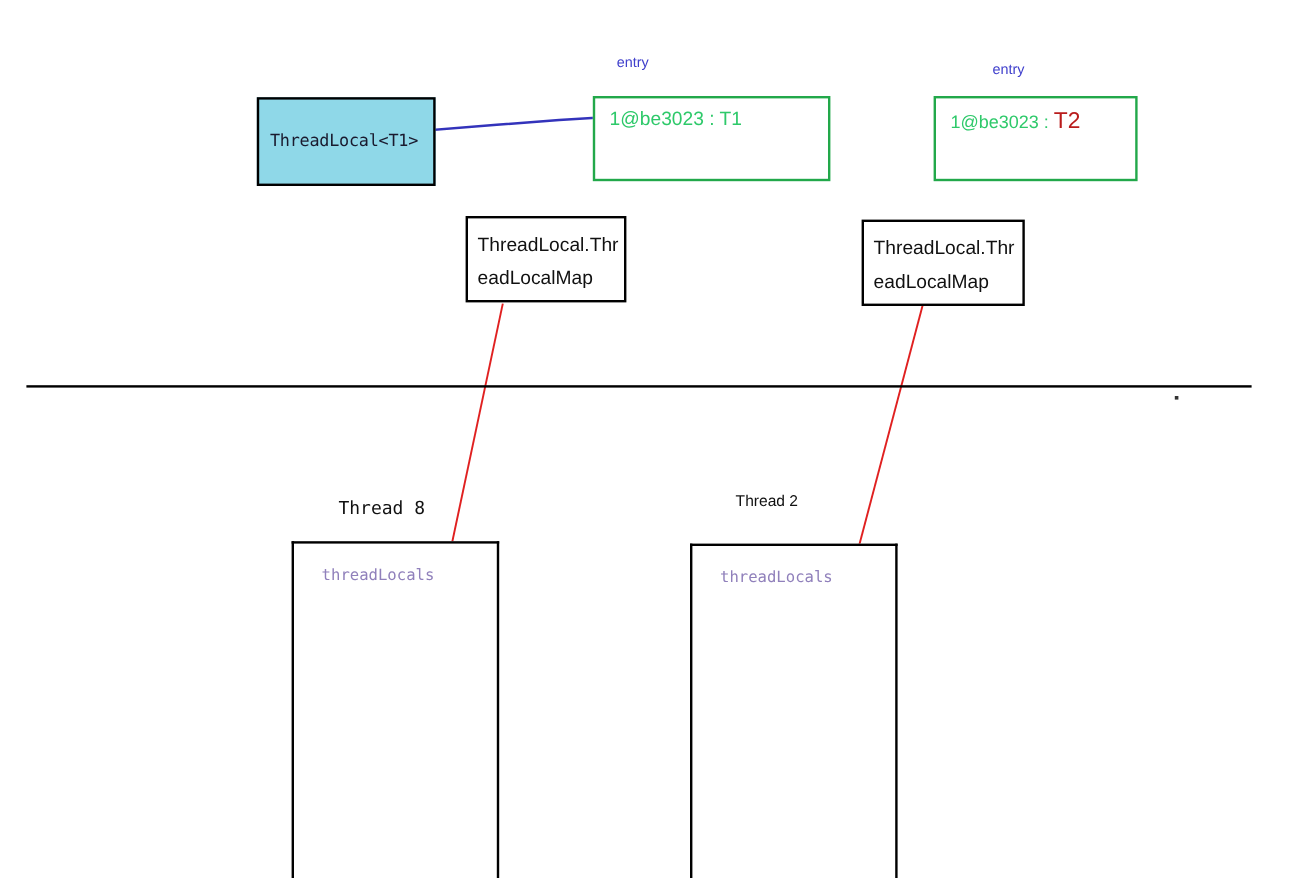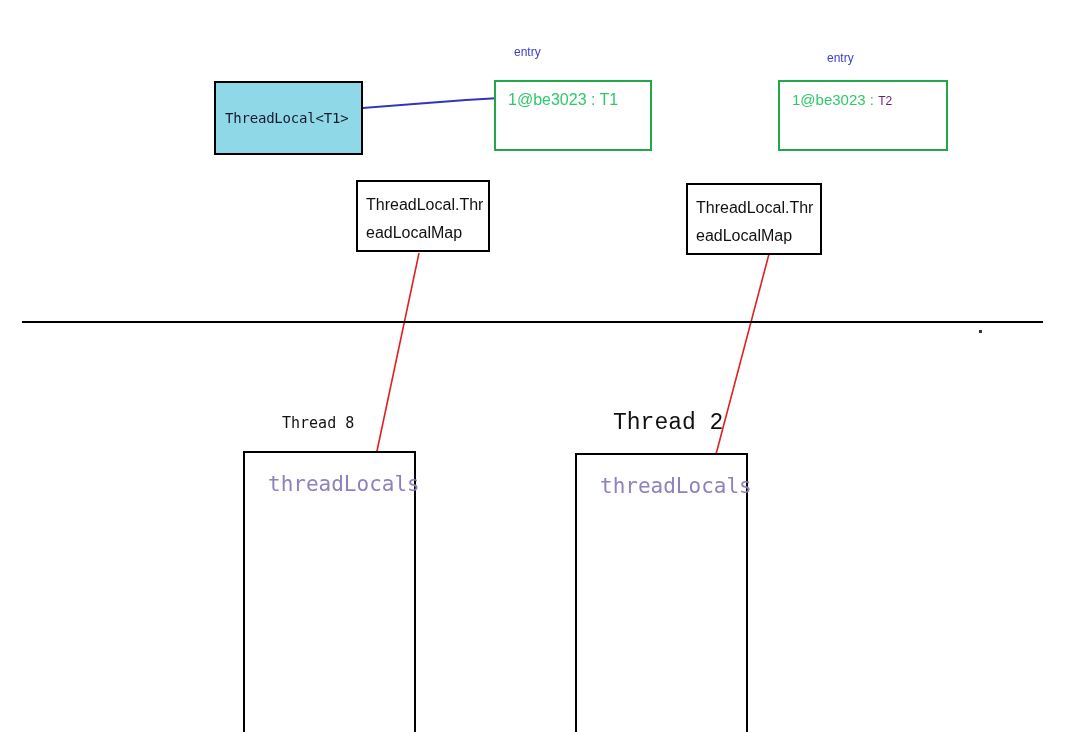--- a/index.html
+++ b/index.html
@@ -52,49 +52,50 @@
     letter-spacing: -0.2px;
     white-space: nowrap;
   }
 
   
   .node-entry {
     border: 2px solid #22a84a;
     background: #ffffff;
     padding: 9px 0 0 12px;
   }
-  .node-entry-1 { left: 494px; top: 80px; width: 158px; height: 71px; }
+  .node-entry-1 { left: 494px; top: 80px; width: 198px; height: 71px; }
   .node-entry-2 { left: 778px; top: 80px; width: 170px; height: 71px; }
   .entry-text {
     font-family: "Liberation Sans", sans-serif;
     font-size: 16px;
     color: #2ec96a;
     white-space: nowrap;
   }
   .entry-text .sep { color: #2ec96a; }
   .entry-text .val { color: #2ec96a; }
   .entry-text-2 { font-size: 15px; }
-  .entry-text-2 .val { color: #701a75; font-size: 12px; }
+  .entry-text-2 .val { color: #b91c1c; font-size: 19px; }
 
   
   .entry-caption {
     position: absolute;
     font-family: "Liberation Sans", sans-serif;
     font-size: 12px;
     color: #4040cc;
     white-space: nowrap;
   }
   .entry-caption-1 { left: 514px; top: 45px; }
   .entry-caption-2 { left: 827px; top: 51px; }
 
   
   .node-map {
     border: 2px solid #000000;
     background: #ffffff;
     padding: 9px 0 0 8px;
+    margin-left: 32px;
   }
   .node-map-1 { left: 356px; top: 180px; width: 134px; height: 72px; }
   .node-map-2 { left: 686px; top: 183px; width: 136px; height: 72px; }
   .map-line {
     font-family: "Liberation Sans", sans-serif;
     font-size: 16px;
     color: #111111;
     line-height: 28px;
     white-space: nowrap;
   }
@@ -125,36 +126,36 @@
   }
   .thread-caption-1 {
     left: 282px;
     top: 414px;
     font-family: "DejaVu Sans Mono", "Liberation Mono", monospace;
     font-size: 15px;
   }
   .thread-caption-2 {
     left: 613px;
     top: 410px;
-    font-family: Liberation Mono, monospace;
-    font-size: 23px;
+    font-family: Liberation Sans, sans-serif;
+    font-size: 13px;
   }
 
   
   .node-thread {
     border: 2px solid #000000;
     background: #ffffff;
     border-bottom: none;
   }
   .node-thread-1 { left: 243px; top: 451px; width: 173px; height: 300px; }
   .node-thread-2 { left: 575px; top: 453px; width: 173px; height: 300px; }
   .thread-field {
     position: absolute;
     font-family: "DejaVu Sans Mono", "Liberation Mono", monospace;
-    font-size: 21px;
+    font-size: 13px;
     color: #9080bb;
     white-space: nowrap;
   }
   .thread-field-1 { left: 268px; top: 472px; }
   .thread-field-2 { left: 600px; top: 474px; }
 </style>
 </head>
 <body>
 
 <div id="canvas">

